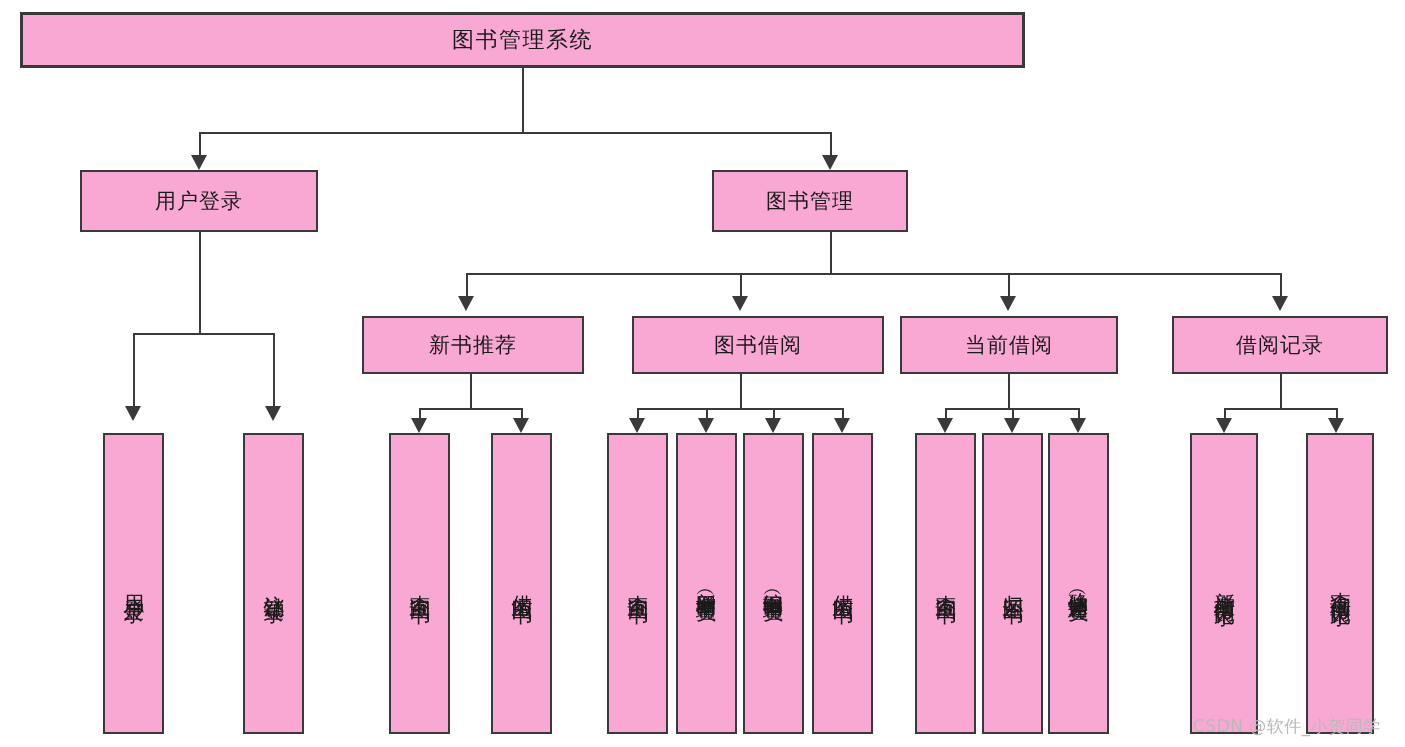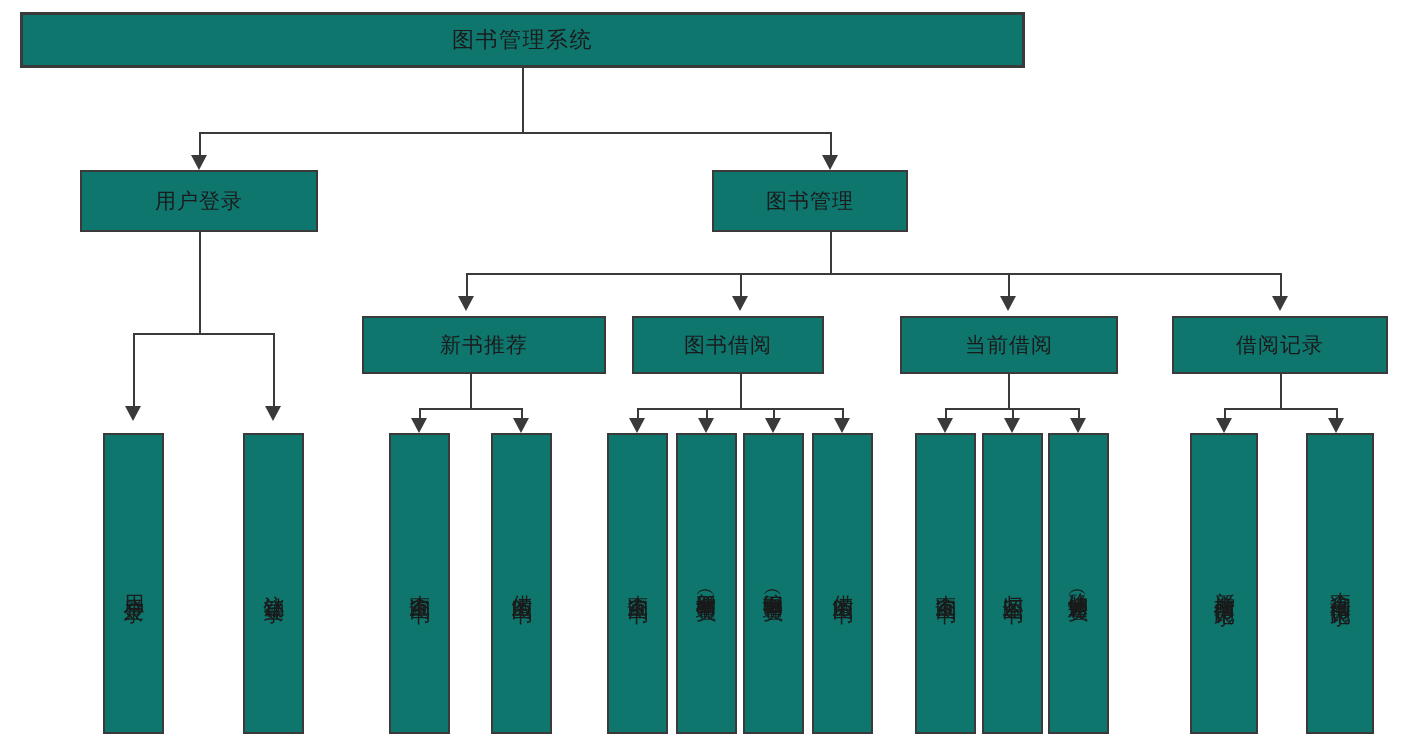--- a/index.html
+++ b/index.html
@@ -15,21 +15,21 @@
     position: relative;
     width: 1405px;
     height: 747px;
     background: #ffffff;
     overflow: hidden;
   }
   
   .node {
     position: absolute;
     box-sizing: border-box;
-    background: #0f766e;
+    background: #f9a8d4;
     border: 2.5px solid #3a3a3a;
     display: flex;
     align-items: center;
     justify-content: center;
     color: #1a1a1a;
   }
   .node.root {
     border-width: 3px;
   }
   .node-label {
@@ -128,24 +128,24 @@
   <div class="hline" style="left:466px; top:273px; width:814px;"></div>
   <div class="vline" style="left:466px; top:273px; height:23px;"></div>
   <div class="arrow" style="left:458px; top:296px;"></div>
   <div class="vline" style="left:740px; top:273px; height:23px;"></div>
   <div class="arrow" style="left:732px; top:296px;"></div>
   <div class="vline" style="left:1008px; top:273px; height:23px;"></div>
   <div class="arrow" style="left:1000px; top:296px;"></div>
   <div class="vline" style="left:1280px; top:273px; height:23px;"></div>
   <div class="arrow" style="left:1272px; top:296px;"></div>
 
-  <div class="node horiz" style="left:362px; top:316px; width:244px; height:58px;">
+  <div class="node horiz" style="left:362px; top:316px; width:222px; height:58px;">
     <span class="node-label">新书推荐</span>
   </div>
-  <div class="node horiz" style="left:632px; top:316px; width:192px; height:58px;">
+  <div class="node horiz" style="left:632px; top:316px; width:252px; height:58px;">
     <span class="node-label">图书借阅</span>
   </div>
   <div class="node horiz" style="left:1172px; top:316px; width:216px; height:58px;">
     <span class="node-label">借阅记录</span>
   </div>
   <div class="node horiz" style="left:900px; top:316px; width:218px; height:58px;">
     <span class="node-label">当前借阅</span>
   </div>
 
   <div class="vline" style="left:470px; top:374px; height:34px;"></div>
@@ -219,14 +219,15 @@
     <span class="node-label">确认归还（管理员）</span>
   </div>
 
   <div class="node vert" style="left:1190px; top:433px; width:68px; height:301px;">
     <span class="node-label">新增借阅记录</span>
   </div>
   <div class="node vert" style="left:1306px; top:433px; width:68px; height:301px;">
     <span class="node-label">查询借阅记录</span>
   </div>
 
+  <div class="watermark" style="left:1193px; top:715px;">CSDN @软件_小贺同学</div>
 
 </div>
 
 </body></html>

